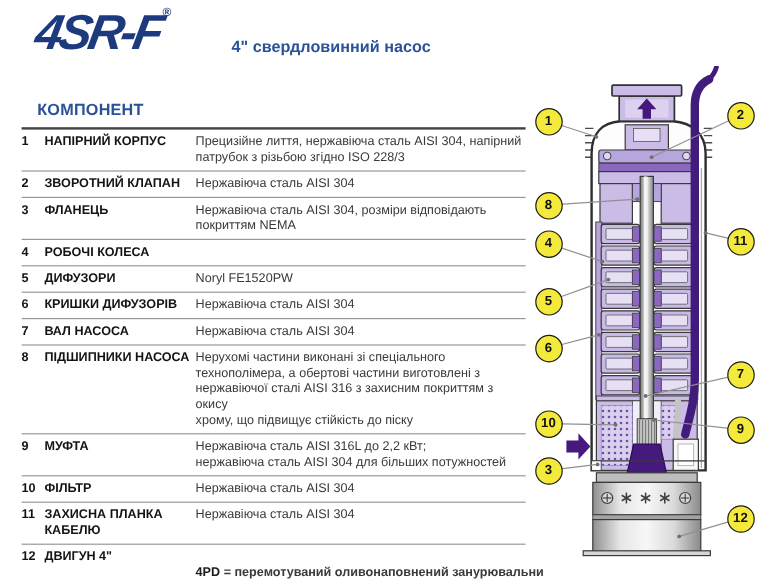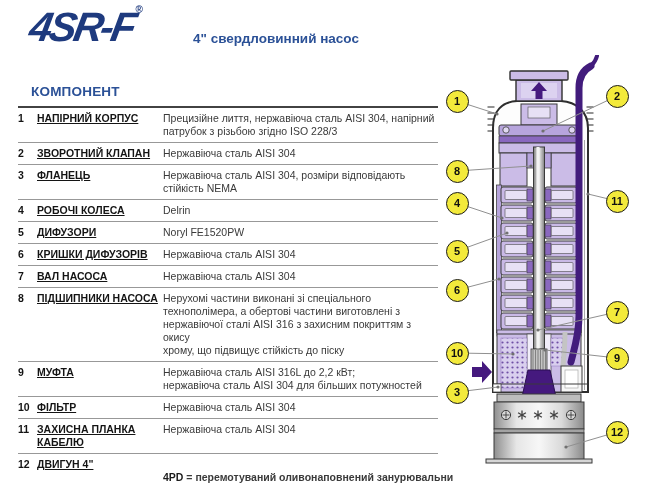--- a/index.html
+++ b/index.html
@@ -15,21 +15,21 @@
   .subtitle{position:absolute;left:193px;top:31px;font-size:13.5px;font-weight:bold;color:#2b5197;}
 
   
   .spec-table{position:absolute;left:18px;top:82px;width:420px;}
   .thead{display:grid;grid-template-columns:145px 1fr;padding:2px 0 7px 0;border-bottom:2px solid #424242;gap:39px;}
   .th{font-size:13.5px;font-weight:bold;color:#2b5197;letter-spacing:.2px;}
   .th-comp{padding-left:13px;}
   .row{display:grid;grid-template-columns:19px 126px 1fr;padding:4px 0 4px 0;}
   .row + .row{border-top:1px solid #989898;}
   .num{font-size:10.5px;font-weight:bold;line-height:13px;}
-  .name{font-size:10.5px;font-weight:bold;line-height:13px;white-space:pre-line;padding-right:4px;text-decoration:underline;}
+  .name{font-size:10.5px;font-weight:bold;line-height:13px;white-space:pre-line;padding-right:4px;}
   .desc{font-size:10.5px;line-height:13px;color:#3a3a3a;white-space:pre-line;}
   .mline{white-space:nowrap;overflow:visible;font-weight:bold;}
   .mline b{color:#1c1c1c;}
 
   
   .diagram{position:absolute;left:435px;top:55px;width:215px;height:432px;}
   .diagram svg{position:absolute;left:0;top:0;}
   .callout{position:absolute;width:23px;height:23px;border-radius:50%;background:#f3ea3b;
            border:1.6px solid #1c1c1c;box-sizing:border-box;display:flex;align-items:center;
            justify-content:center;font-size:11px;font-weight:bold;color:#111;}
@@ -59,26 +59,25 @@
     </div>
     <div class="row">
       <div class="num">2</div>
       <div class="name">ЗВОРОТНИЙ КЛАПАН</div>
       <div class="desc">Нержавіюча сталь AISI 304</div>
     </div>
     <div class="row">
       <div class="num">3</div>
       <div class="name">ФЛАНЕЦЬ</div>
       <div class="desc">Нержавіюча сталь AISI 304, розміри відповідають
-стійкість NEMA</div>
+покриттям NEMA</div>
     </div>
     <div class="row">
       <div class="num">4</div>
       <div class="name">РОБОЧІ КОЛЕСА</div>
-      <div class="desc">Delrin</div>
     </div>
     <div class="row">
       <div class="num">5</div>
       <div class="name">ДИФУЗОРИ</div>
       <div class="desc">Noryl FE1520PW</div>
     </div>
     <div class="row">
       <div class="num">6</div>
       <div class="name">КРИШКИ ДИФУЗОРІВ</div>
       <div class="desc">Нержавіюча сталь AISI 304</div>

